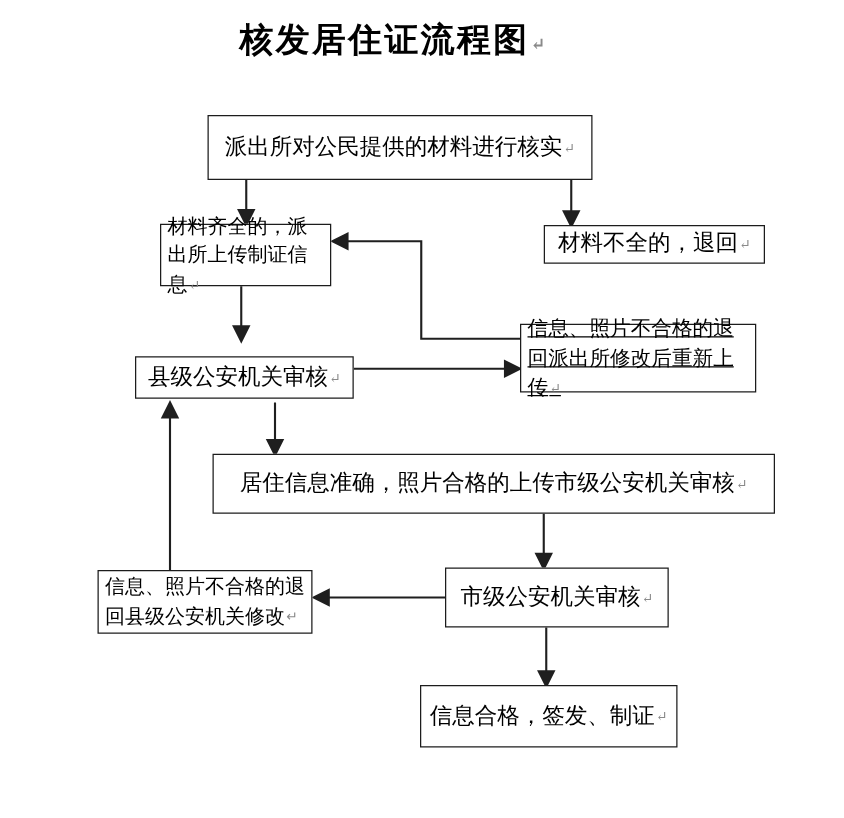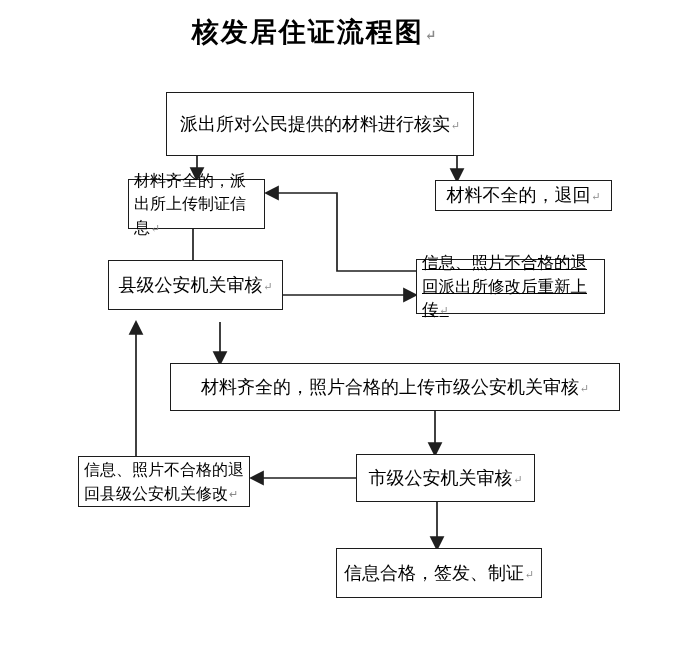--- a/index.html
+++ b/index.html
@@ -95,42 +95,42 @@
         <polygon points="136,322 130,334 142,334"></polygon>
       </g>
 
       <g>
         <line x1="437" y1="501" x2="437" y2="539"></line>
         <polygon points="437,549 431,537 443,537"></polygon>
       </g>
     </g>
   </svg>
 
-  <div class="node fs18" style="left:166px;top:92px;width:308px;height:64px;">
+  <div class="node fs18" style="left:166px;top:92px;width:308px;height:52px;">
       <span class="lbl"><span>派出所对公民提供的材料进行核实</span><span class="pmark">↵</span></span>
     </div>
 
   <div class="node fs16 pad" style="left:128px;top:179px;width:137px;height:50px;text-align:left;">
       <span class="lbl"><span>材料齐全的，派出所上传制证信息</span><span class="pmark">↵</span></span>
     </div>
 
   <div class="node fs18" style="left:435px;top:180px;width:177px;height:31px;">
       <span class="lbl"><span>材料不全的，退回</span><span class="pmark">↵</span></span>
     </div>
 
-  <div class="node fs18" style="left:108px;top:260px;width:175px;height:50px;">
+  <div class="node fs18" style="left:108px;top:285px;width:175px;height:34px;">
       <span class="lbl"><span>县级公安机关审核</span><span class="pmark">↵</span></span>
     </div>
 
   <div class="node fs17 pad" style="left:416px;top:259px;width:189px;height:55px;text-align:left;">
       <span class="lbl"><span>信息、照片不合格的退回派出所修改后重新上传</span><span class="pmark">↵</span></span>
     </div>
 
   <div class="node fs18" style="left:170px;top:363px;width:450px;height:48px;">
-      <span class="lbl"><span>材料齐全的，照片合格的上传市级公安机关审核</span><span class="pmark">↵</span></span>
+      <span class="lbl"><span>居住信息准确，照片合格的上传市级公安机关审核</span><span class="pmark">↵</span></span>
     </div>
 
   <div class="node fs16 pad" style="left:78px;top:456px;width:172px;height:51px;text-align:left;font-family:Liberation Serif, serif;">
       <span class="lbl"><span>信息、照片不合格的退回县级公安机关修改</span><span class="pmark">↵</span></span>
     </div>
 
   <div class="node fs18" style="left:336px;top:548px;width:206px;height:50px;">
       <span class="lbl"><span>信息合格，签发、制证</span><span class="pmark">↵</span></span>
     </div>
 

